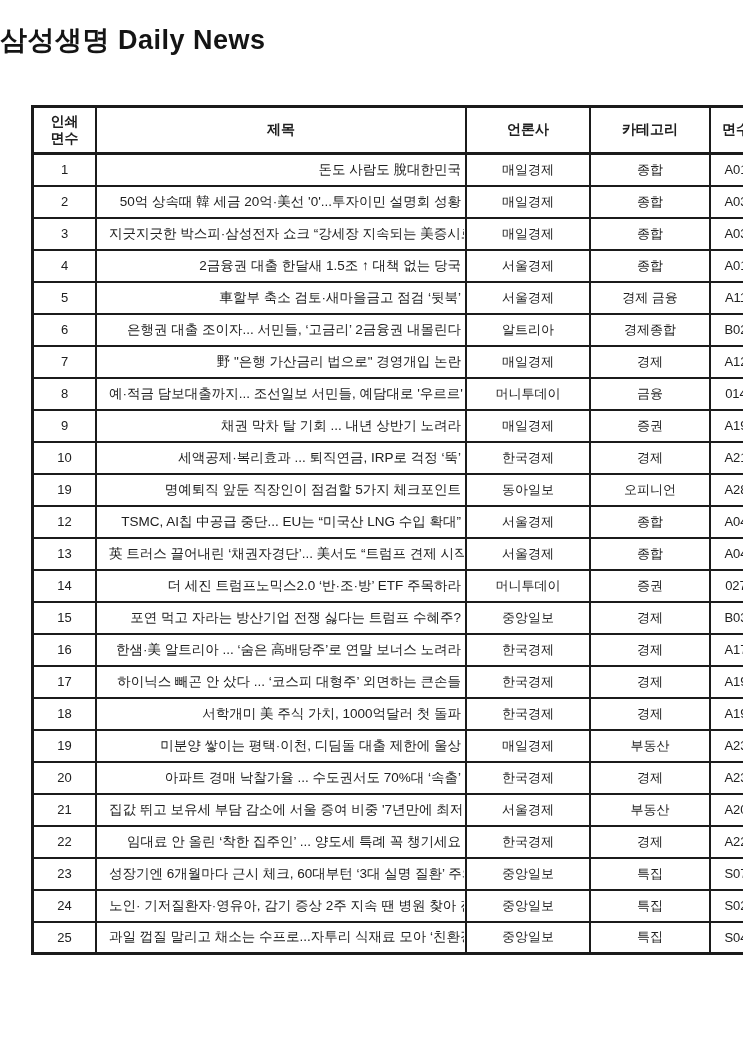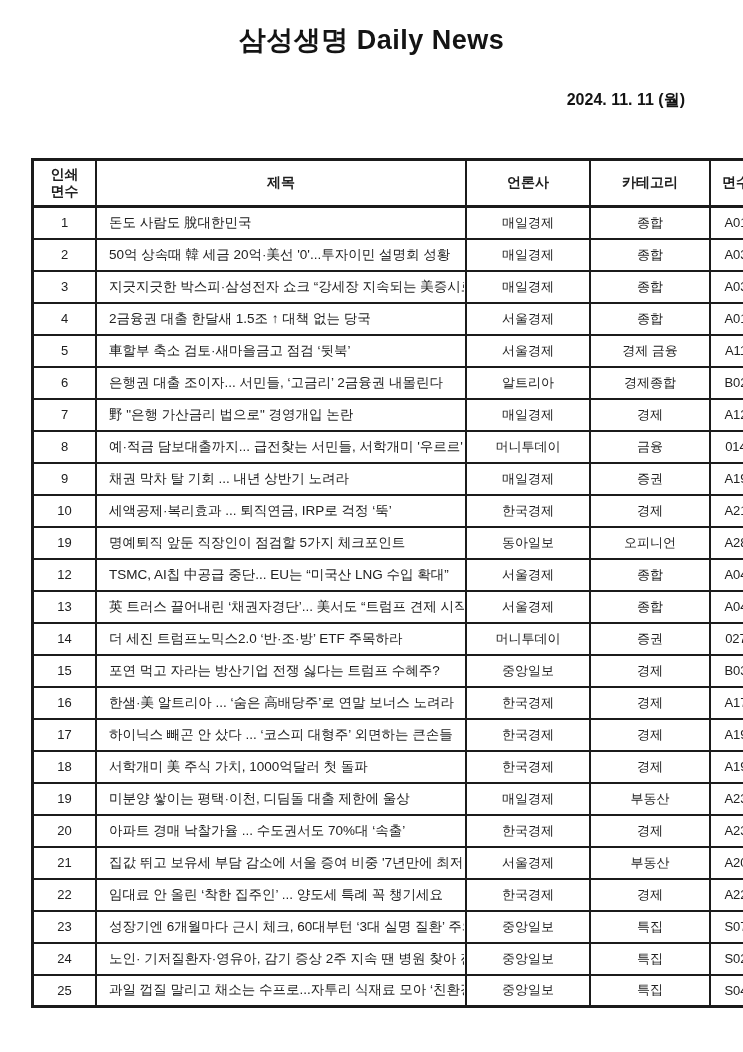--- a/index.html
+++ b/index.html
@@ -12,21 +12,20 @@
   .page {
     position: relative;
     width: 743px;
     height: 1052px;
     background: #ffffff;
     overflow: hidden;
   }
   .doc-title {
     margin: 0;
     padding-top: 22px;
-    text-align: center;
     font-size: 27px;
     font-weight: bold;
     letter-spacing: 0.5px;
     color: #141414;
   }
   .doc-date {
     margin-top: 32px;
     padding-right: 58px;
     text-align: right;
     font-size: 16px;
@@ -54,39 +53,38 @@
   .news-table thead th {
     height: 44px;
     font-size: 14px;
     font-weight: bold;
     border-bottom: 3px solid #1b1b1b;
     white-space: pre-line;
     line-height: 1.25;
   }
   .news-table tbody tr { height: 32px; }
   .news-table td.col-title {
-    text-align: left;
+    text-align: right;
     padding-left: 12px;
     font-size: 13.5px;
     border-radius: 6px;
   }
   .col-no    { width: 53px; }
   .col-title { width: 360px; margin-left: 22px; }
   .col-press { width: 114px; }
   .col-cat   { width: 110px; }
   .col-page  { width: 42px; }
 </style>
 </head>
 <body>
 
 <div class="page">
 
   <h1 class="doc-title">삼성생명 Daily News</h1>
 
-  <div class="doc-date">2024. 11. 11 (월)</div>
 
   <table class="news-table">
     <thead>
       <tr>
         <th class="col-no">인쇄
 면수</th>
         <th class="col-title">제목</th>
         <th class="col-press">언론사</th>
         <th class="col-cat">카테고리</th>
         <th class="col-page">면수</th>
@@ -144,21 +142,21 @@
     <tr>
       <td class="col-no">7</td>
       <td class="col-title">野 "은행 가산금리 법으로" 경영개입 논란</td>
       <td class="col-press">매일경제</td>
       <td class="col-cat">경제</td>
       <td class="col-page">A12</td>
     </tr>
 
     <tr>
       <td class="col-no">8</td>
-      <td class="col-title">예·적금 담보대출까지... 급전찾는 서민들, 서학개미 '우르르'</td>
+      <td class="col-title">예·적금 담보대출까지... 조선일보 서민들, 예담대로 '우르르'</td>
       <td class="col-press">머니투데이</td>
       <td class="col-cat">금융</td>
       <td class="col-page">014</td>
     </tr>
 
     <tr>
       <td class="col-no">9</td>
       <td class="col-title">채권 막차 탈 기회 ... 내년 상반기 노려라</td>
       <td class="col-press">매일경제</td>
       <td class="col-cat">증권</td>

